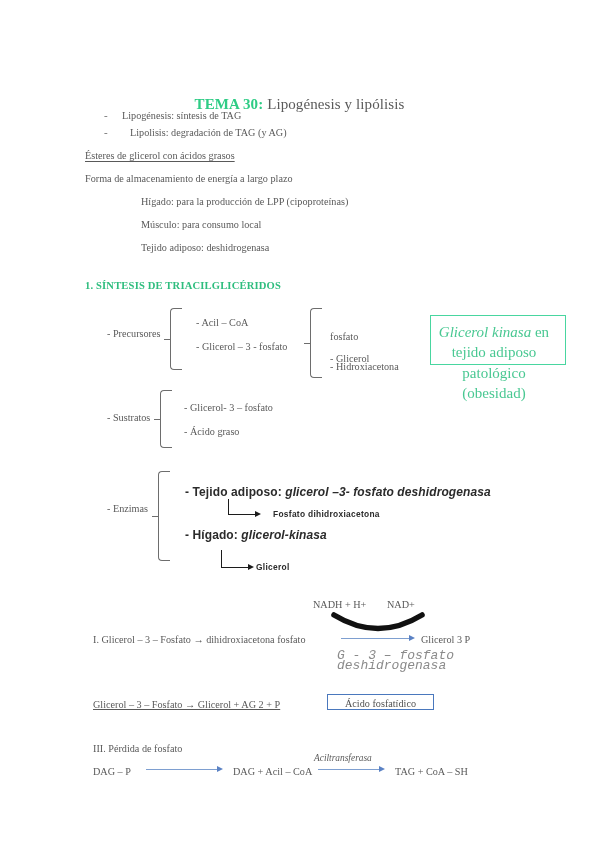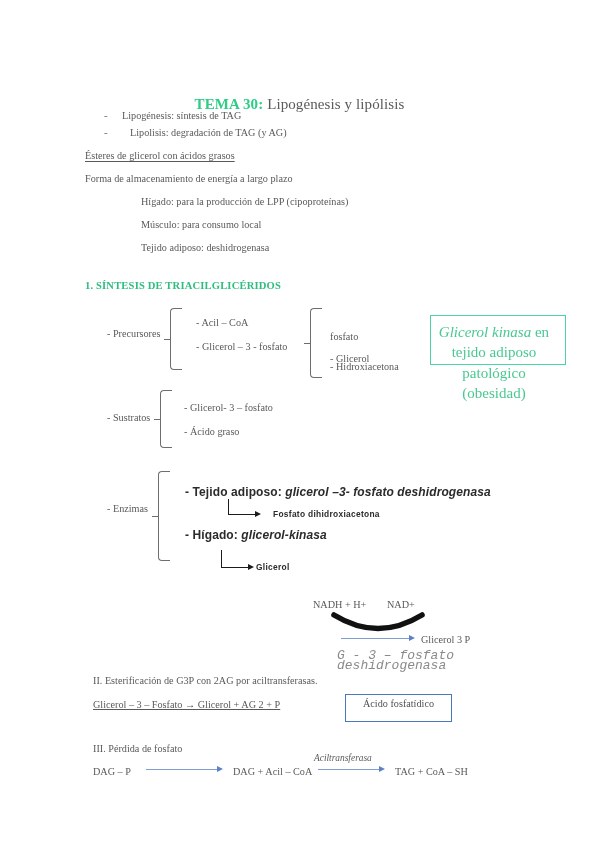--- a/index.html
+++ b/index.html
@@ -268,35 +268,35 @@
   </div>
   <div class="enz-plain" style="left:256px; top:562px;">Glicerol</div>
 
   <div class="txt" style="left:313px; top:599px;">NADH + H+</div>
   <div class="txt" style="left:387px; top:599px;">NAD+</div>
 
   <svg class="arc" style="left:330px; top:612px;" width="96" height="26" viewBox="0 0 96 26">
     <path d="M4 3 Q 48 30 92 3" stroke="#111111" stroke-width="5.5" fill="none" stroke-linecap="round"></path>
   </svg>
 
+  <div class="txt" style="left:93px; top:634px;">I. Glicerol – 3 – Fosfato → dihidroxiacetona fosfato</div>
 
   <div class="barrow" style="left:341px; top:634px; width:75px;">
     <div class="shaft" style="width:69px;"></div>
     <div class="head" style="left:68px;"></div>
   </div>
 
   <div class="txt" style="left:421px; top:634px;">Glicerol 3 P</div>
 
   <div class="cap-it" style="left:337px; top:648px;">G  - 3 – fosfato</div>
   <div class="cap-it" style="left:337px; top:658px;">deshidrogenasa</div>
 
-  <div class="txt" style="left:93px; top:675px;">II. Esterificación de G3P con 2AG por aciltransferasas.</div>
   <div class="txt" style="left:93px; top:699px;text-decoration:underline;">Glicerol – 3 – Fosfato → Glicerol + AG 2 + P</div>
 
-  <div class="blue-box" style="left:345px; top:694px; width:107px; height:28px;">Ácido fosfatídico</div>
+  <div class="blue-box" style="left:327px; top:694px; width:107px; height:16px;">Ácido fosfatídico</div>
 
   <div class="txt" style="left:93px; top:743px;">III. Pérdida de fosfato</div>
 
   <div class="txt" style="left:93px; top:766px;">DAG – P</div>
 
   <div class="barrow" style="left:146px; top:765px; width:78px;">
     <div class="shaft" style="width:72px;"></div>
     <div class="head" style="left:71px;"></div>
   </div>
 

